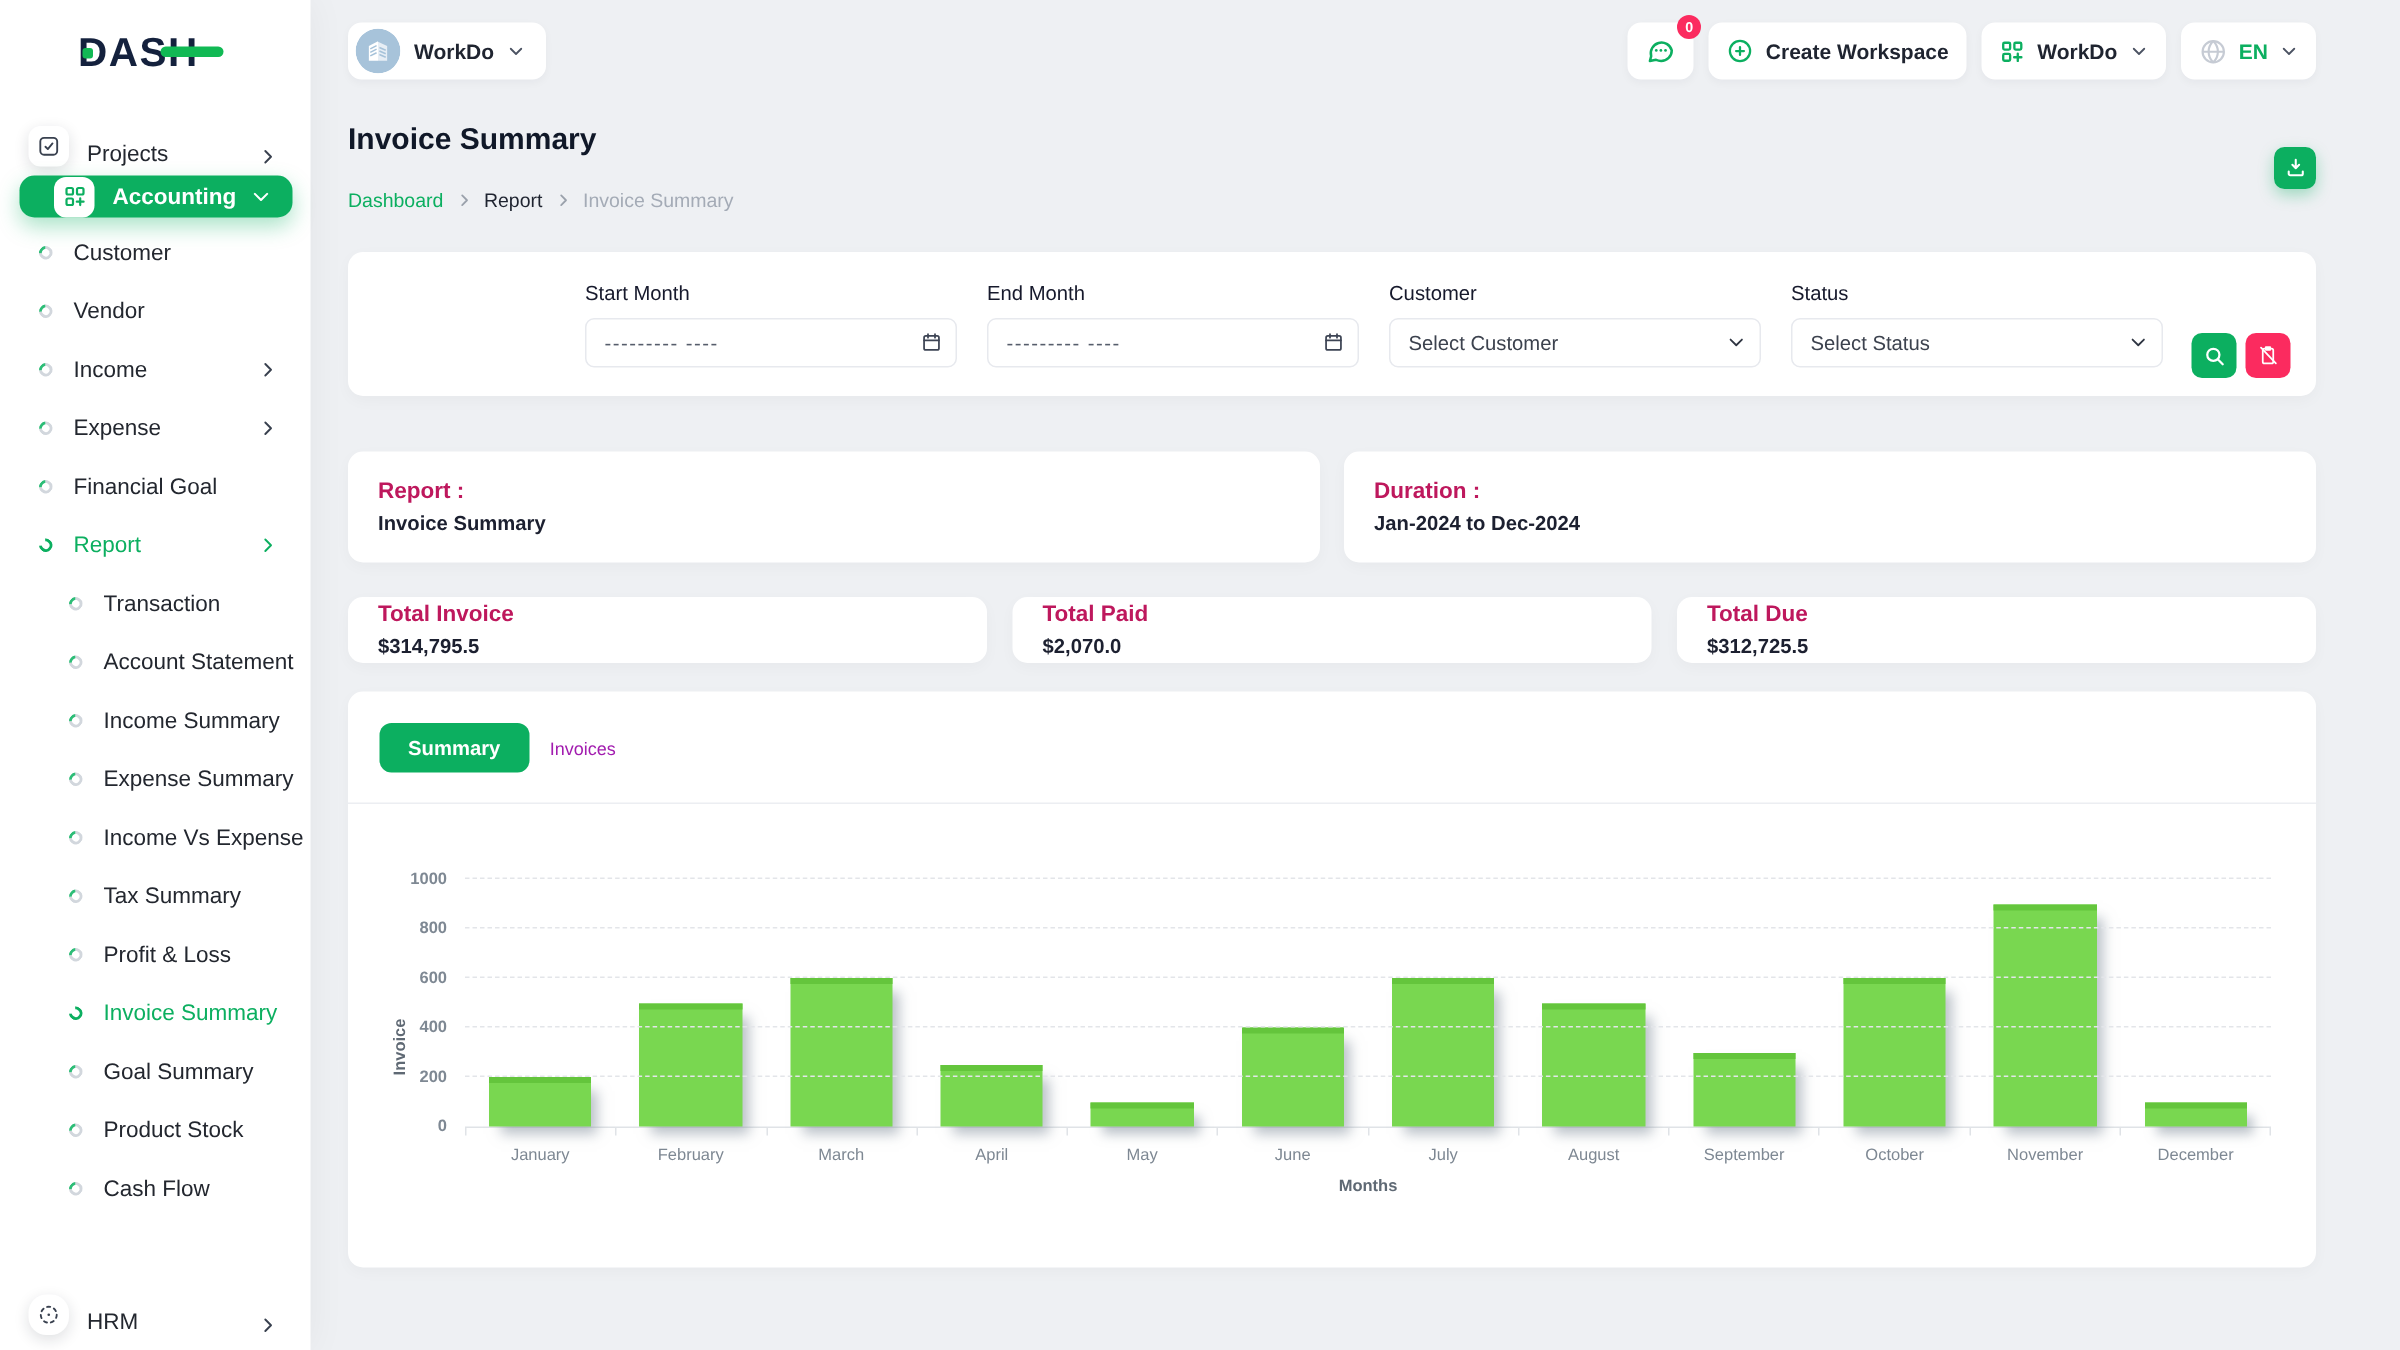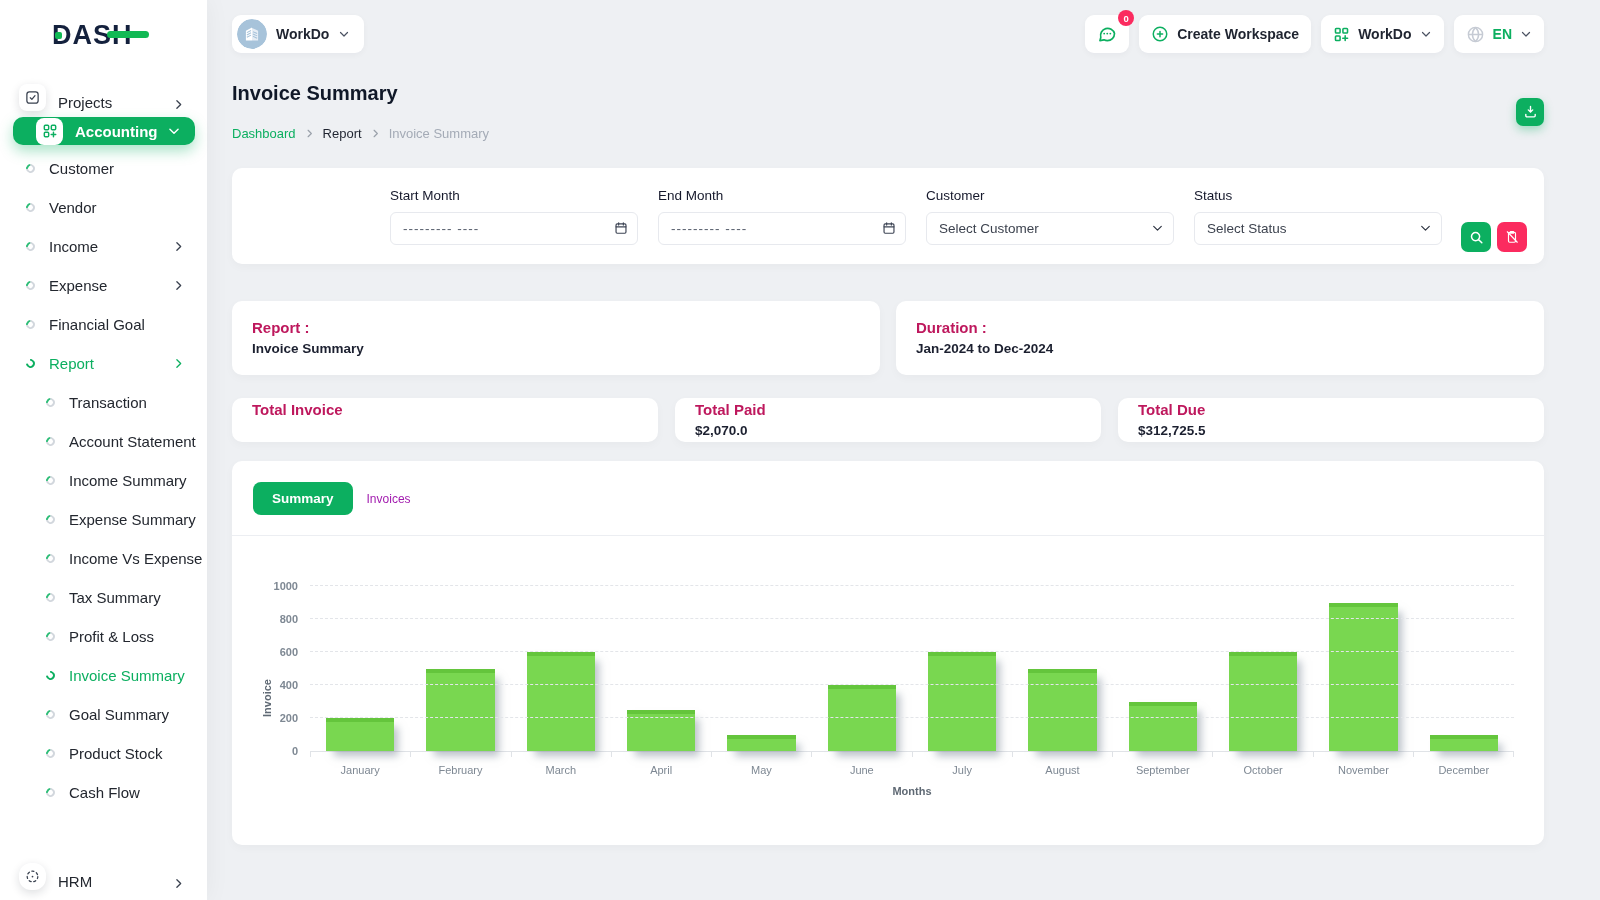--- a/index.html
+++ b/index.html
@@ -424,20 +424,21 @@
       </div>
       <div class="card">
         <div class="info-title">Duration :</div>
         <div class="info-value">Jan-2024 to Dec-2024</div>
       </div>
     </section>
 
     <section class="row3" id="totals-row">
         <div class="card">
           <div class="info-title">Total Invoice</div>
+          <div class="info-value">$314,795.5</div>
         </div>
         <div class="card">
           <div class="info-title">Total Paid</div>
           <div class="info-value">$2,070.0</div>
         </div>
         <div class="card">
           <div class="info-title">Total Due</div>
           <div class="info-value">$312,725.5</div>
         </div>
       </section>

